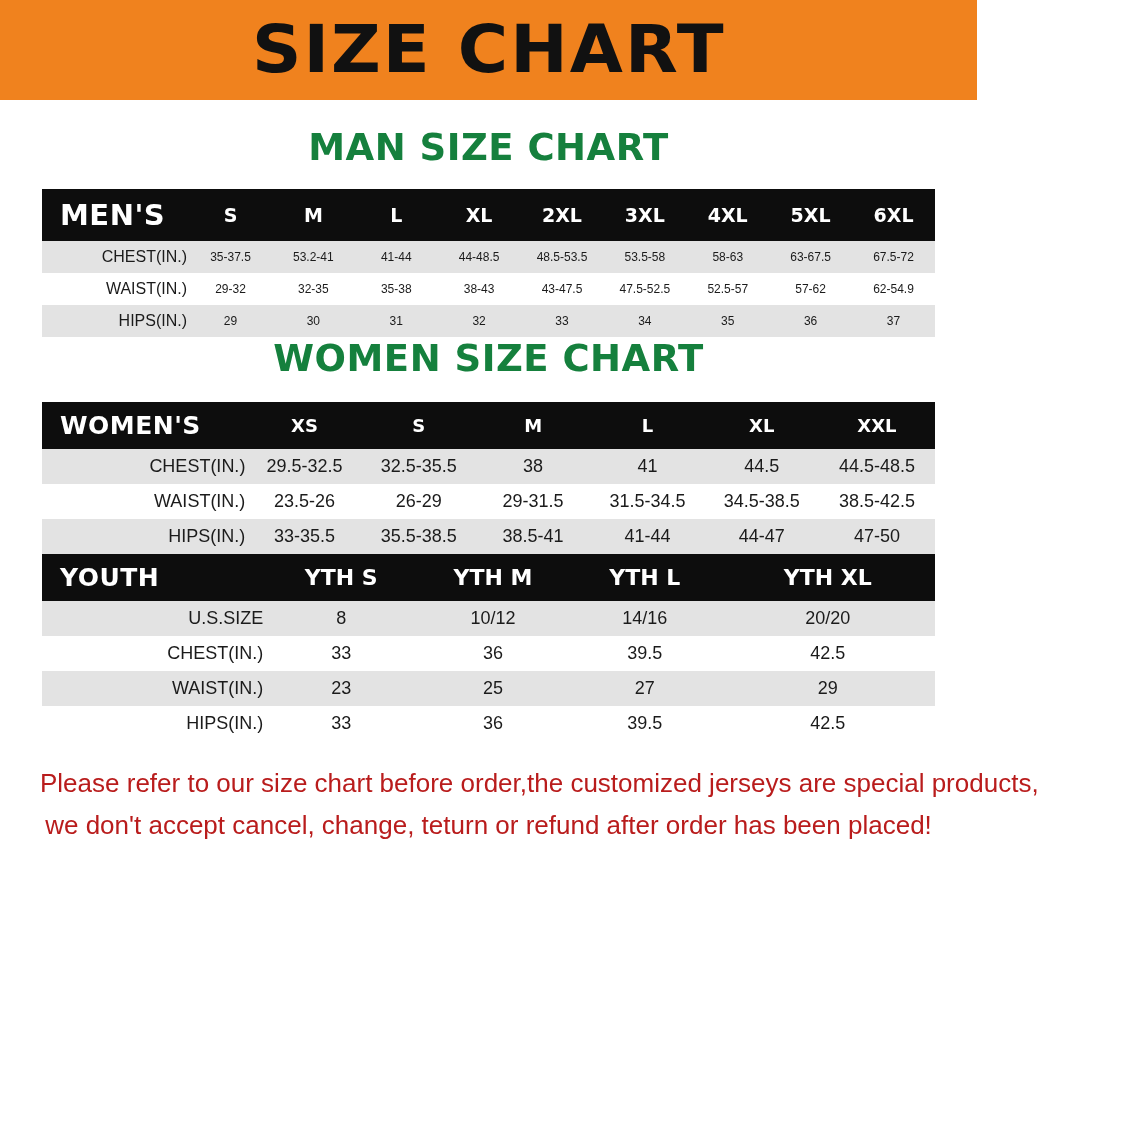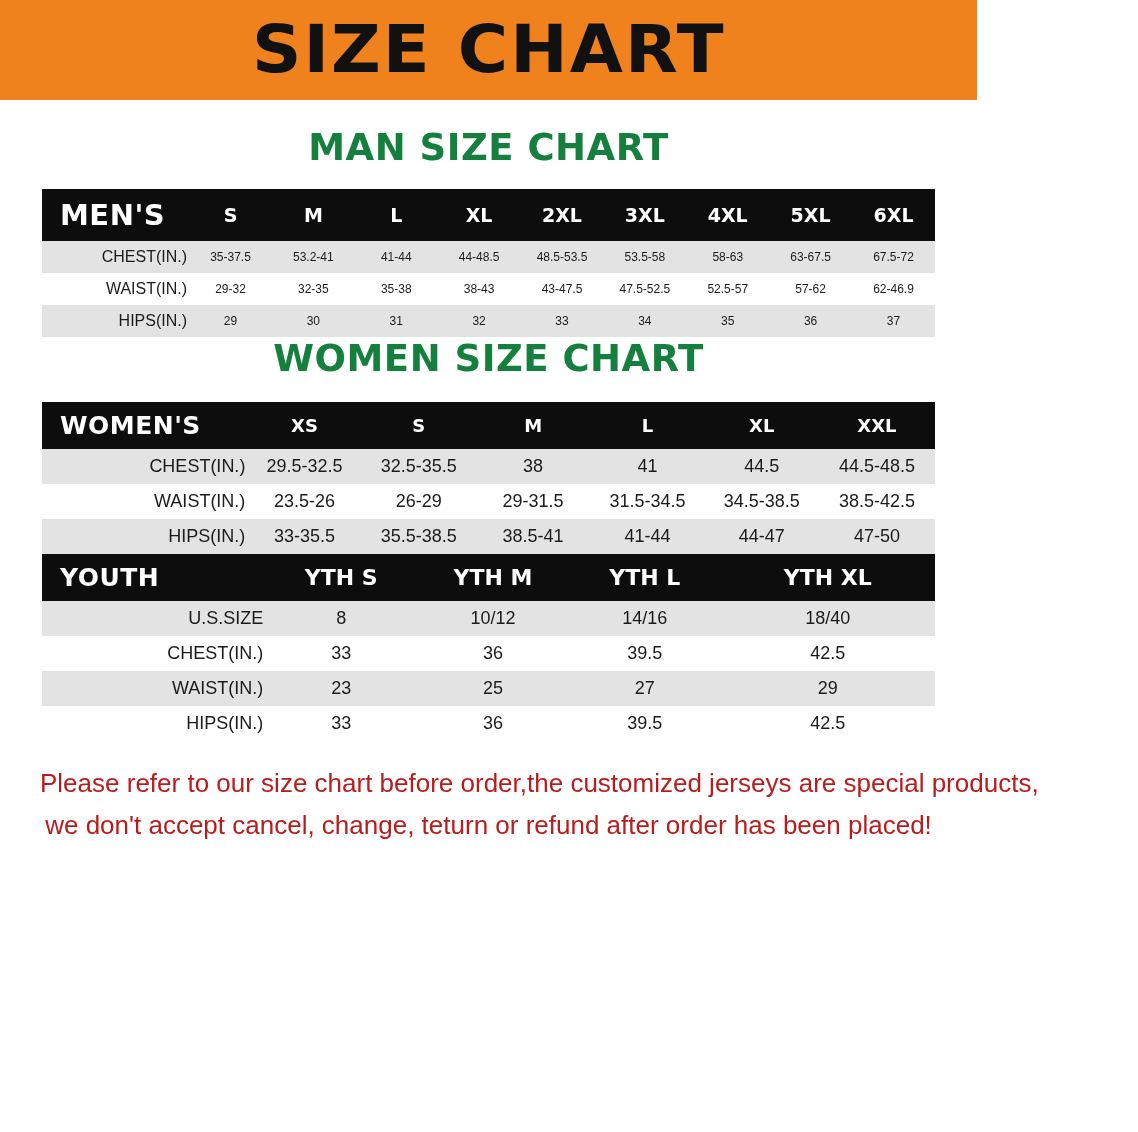--- a/index.html
+++ b/index.html
@@ -175,21 +175,21 @@
         <tr class="plain">
           <td class="rowlabel">WAIST(IN.)</td>
           <td>29-32</td>
           <td>32-35</td>
           <td>35-38</td>
           <td>38-43</td>
           <td>43-47.5</td>
           <td>47.5-52.5</td>
           <td>52.5-57</td>
           <td>57-62</td>
-          <td>62-46.9</td>
+          <td>62-54.9</td>
         </tr>
         <tr class="shade">
           <td class="rowlabel">HIPS(IN.)</td>
           <td>29</td>
           <td>30</td>
           <td>31</td>
           <td>32</td>
           <td>33</td>
           <td>34</td>
           <td>35</td>
@@ -272,21 +272,21 @@
           <th>YTH L</th>
           <th>YTH XL</th>
         </tr>
       </thead>
       <tbody>
         <tr class="shade">
           <td class="rowlabel">U.S.SIZE</td>
           <td>8</td>
           <td>10/12</td>
           <td>14/16</td>
-          <td>18/40</td>
+          <td>20/20</td>
         </tr>
         <tr class="plain">
           <td class="rowlabel">CHEST(IN.)</td>
           <td>33</td>
           <td>36</td>
           <td>39.5</td>
           <td>42.5</td>
         </tr>
         <tr class="shade">
           <td class="rowlabel">WAIST(IN.)</td>

